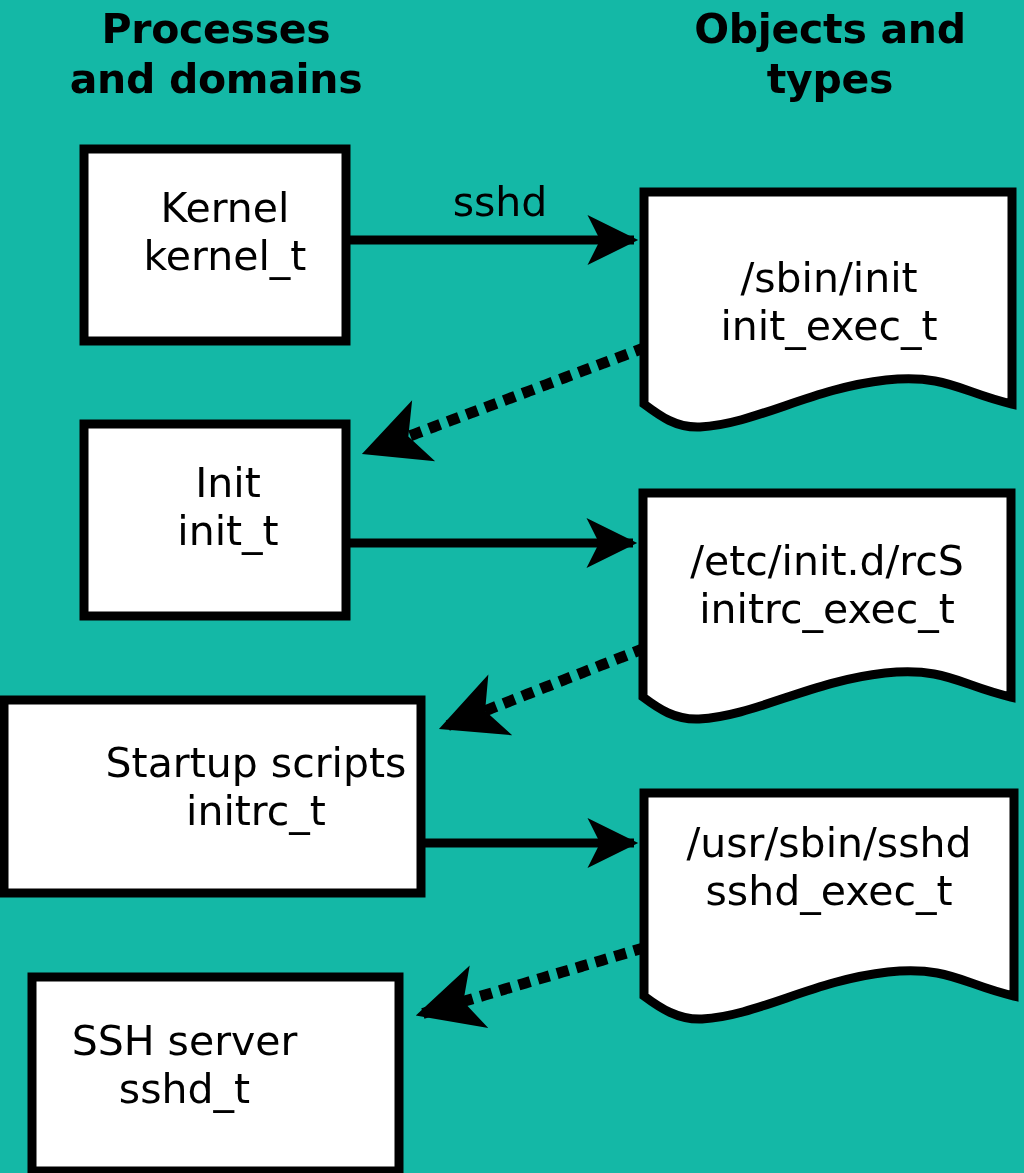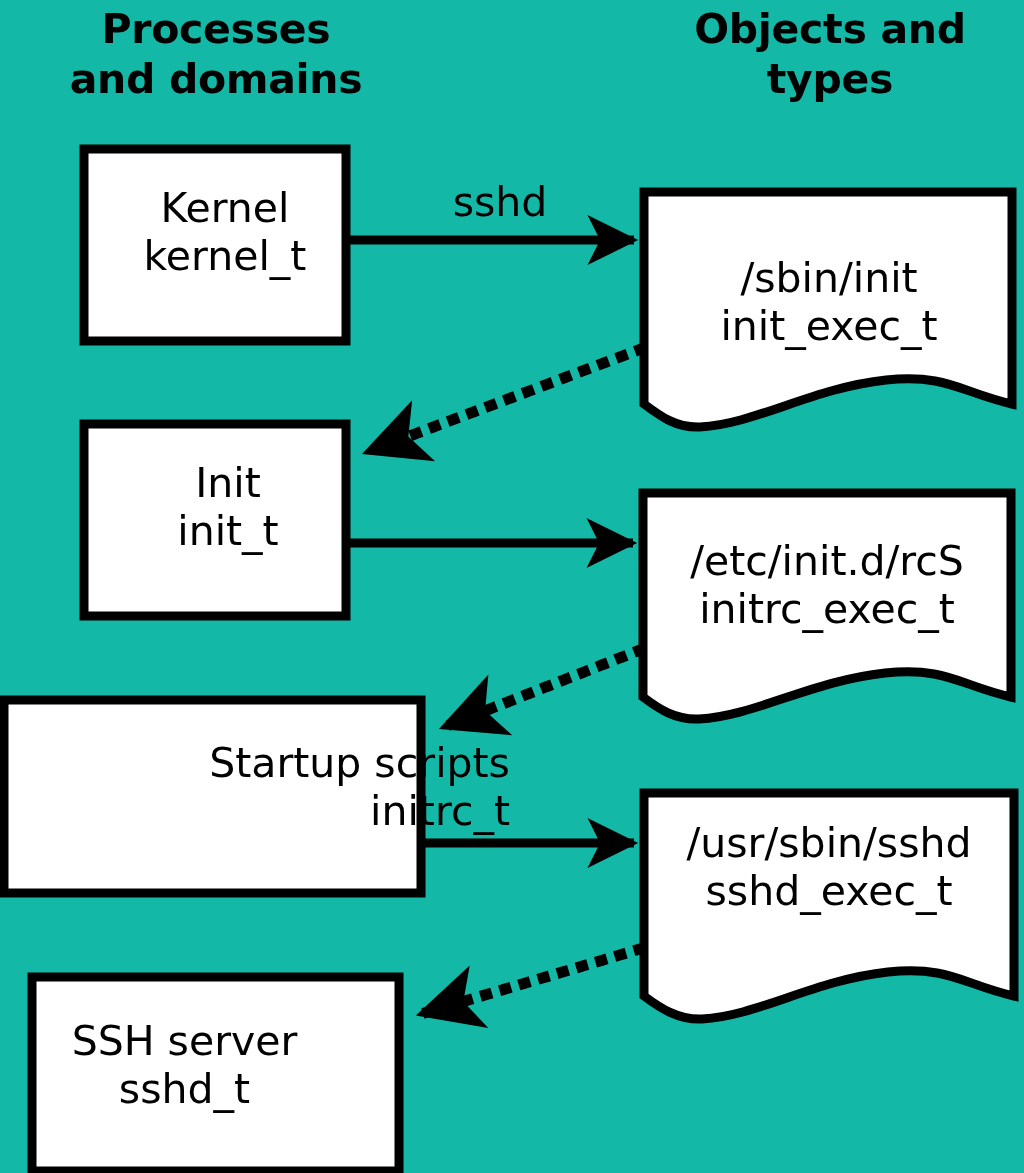--- a/index.html
+++ b/index.html
@@ -48,21 +48,21 @@
     position: absolute;
     text-align: center;
     font-size: 41px;
     line-height: 1.16;
     white-space: pre-line;
     pointer-events: none;
   }
   
   #label-kernel        { left: 80px;  top: 185px;  width: 290px; }
   #label-init          { left: 80px;  top: 460px;  width: 296px; }
-  #label-initrc        { left: 16px;   top: 740px;  width: 494px; text-align: right; }
+  #label-initrc        { left: 9px;   top: 740px;  width: 494px; }
   #label-sshd          { left: 28px;  top: 1018px; width: 313px; }
   
   #label-doc-init      { left: 640px; top: 222px;  width: 378px; margin-top: 33px; }
   #label-doc-rcs       { left: 636px; top: 518px;  width: 382px; margin-top: 20px; }
   #label-doc-sshd      { left: 638px; top: 820px;  width: 382px; }
 
   
   .edge-label {
     position: absolute;
     font-size: 41px;

